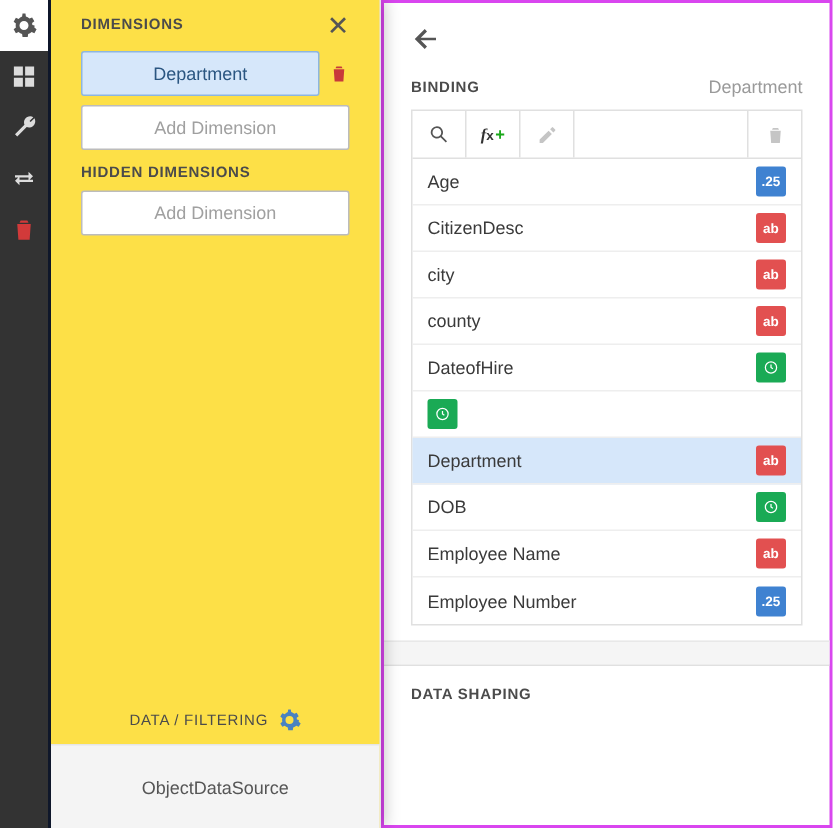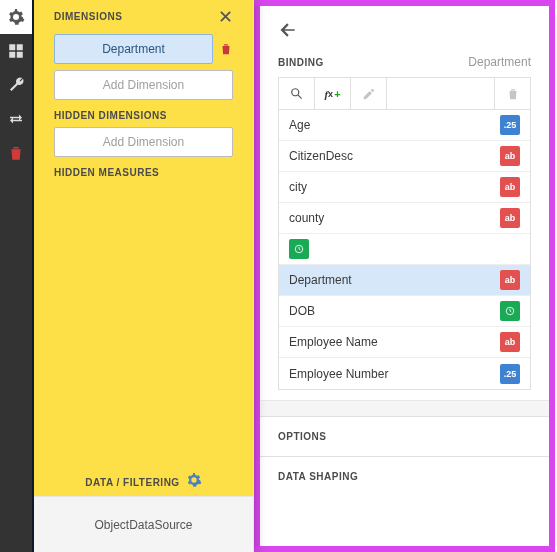--- a/index.html
+++ b/index.html
@@ -18,25 +18,25 @@
 .left-header { display: flex; align-items: center; justify-content: space-between; margin-bottom: 6px; }
 .section-label { font-size: 10px; font-weight: 700; letter-spacing: .5px; color: #4b4b4b; margin-top: 10px; margin-bottom: 6px; }
 .close-x { font-size: 18px; color: #555; cursor: pointer; line-height: 1; margin-top: -2px; }
 
 .chip-row { display: flex; align-items: stretch; margin-bottom: 6px; }
 .chip { flex: 1 1 auto; height: 30px; border: 1px solid #bcbcbc; background: #fff; border-radius: 2px; display: flex; align-items: center; justify-content: center; color: #555; font-size: 12px; cursor: pointer; }
 .chip.selected { background: #d6e7fa; border-color: #8db6e0; color: #2b5681; }
 .chip.ghost { color: #a0a0a0; }
 .side-del { width: 20px; display: flex; align-items: center; justify-content: flex-end; color: #c83a3a; cursor: pointer; }
 .side-del svg { width: 14px; height: 14px; fill: #c83a3a; }
-.data-filtering { padding: 12px 20px 4px 20px; display: flex; align-items: flex-end; justify-content: center; gap: 6px; font-size: 10px; font-weight: 700; letter-spacing: .5px; color: #4b4b4b; margin-top: 40px; margin-bottom: 4px; }
+.data-filtering { padding: 12px 20px 4px 20px; display: flex; align-items: center; justify-content: center; gap: 6px; font-size: 10px; font-weight: 400; letter-spacing: .5px; color: #4b4b4b; margin-top: 40px; margin-bottom: 4px; }
 .data-filtering svg { width: 16px; height: 16px; fill: #4a82c0; cursor: pointer; }
 .datasource { height: 56px; background: #f4f4f4; border-top: 1px solid #e5e5e5; display: flex; align-items: center; justify-content: center; color: #555; }
 
-.right-panel { position: absolute; left: 254px; right: 2px; top: 0; height: 100%; background: #fff; display: flex; flex-direction: column; border: 6px solid #d946ef; }
+.right-panel { position: absolute; left: 254px; right: 2px; top: 0; height: 100%; background: #fff; display: flex; flex-direction: column; border: 2px solid #d946ef; }
 .right-top { padding: 14px 18px 8px 18px; display: flex; align-items: center; justify-content: space-between; }
 .back-arrow { color: #555; cursor: pointer; }
 .back-arrow svg { width: 20px; height: 20px; fill: #555; }
 
 .binding-header { padding: 4px 18px 8px 18px; display: flex; align-items: center; justify-content: space-between; }
 .binding-header .lbl { font-size: 10px; font-weight: 700; letter-spacing: .5px; color: #4b4b4b; }
 .binding-header .val { color: #9a9a9a; font-size: 12px; }
 
 .binding-box { margin: 0 18px 10px 18px; border: 1px solid #e0e0e0; }
 .tool-row { display: flex; align-items: stretch; height: 32px; border-bottom: 1px solid #e0e0e0; }
@@ -111,21 +111,20 @@
     </div>
     <div class="chip-row">
       <div class="chip ghost">Add Dimension</div>
     </div>
 
     <div class="section-label">HIDDEN DIMENSIONS</div>
     <div class="chip-row">
       <div class="chip ghost">Add Dimension</div>
     </div>
 
-    <div class="section-label">HIDDEN MEASURES</div>
   </div>
 
   <div class="data-filtering">
     <span>DATA / FILTERING</span>
     <svg viewBox="0 0 24 24">
         <path d="M12 8a4 4 0 1 0 0 8 4 4 0 0 0 0-8zm9.4 4c0 .6-.1 1.2-.2 1.8l2 1.6-2 3.4-2.4-1a8.9 8.9 0 0 1-3.1 1.8l-.4 2.6H10.7l-.4-2.6a8.9 8.9 0 0 1-3.1-1.8l-2.4 1-2-3.4 2-1.6A9.5 9.5 0 0 1 4.6 12c0-.6.1-1.2.2-1.8l-2-1.6 2-3.4 2.4 1A8.9 8.9 0 0 1 10.3 4l.4-2.6h2.6l.4 2.6a8.9 8.9 0 0 1 3.1 1.8l2.4-1 2 3.4-2 1.6c.1.6.2 1.2.2 1.8z"></path>
       </svg>
   </div>
   <div class="datasource">ObjectDataSource</div>
 </div>
@@ -177,20 +176,29 @@
           <span>CitizenDesc</span>
           <span class="badge str">ab</span>
         </div>
         <div class="field-item">
           <span>city</span>
           <span class="badge str">ab</span>
         </div>
         <div class="field-item">
           <span>county</span>
           <span class="badge str">ab</span>
+        </div>
+        <div class="field-item">
+          <span>DateofHire</span>
+          <span class="badge dt">
+            <svg viewBox="0 0 24 24">
+              <circle cx="12" cy="12" r="9" fill="none" stroke="#fff" stroke-width="2"></circle>
+              <path d="M12 7v5l3 2" stroke="#fff" stroke-width="2" fill="none"></path>
+            </svg>
+          </span>
         </div>
         <div class="field-item">
           <span class="badge dt">
             <svg viewBox="0 0 24 24">
               <circle cx="12" cy="12" r="9" fill="none" stroke="#fff" stroke-width="2"></circle>
               <path d="M12 7v5l3 2" stroke="#fff" stroke-width="2" fill="none"></path>
             </svg>
           </span>
         </div>
         <div class="field-item sel">
@@ -212,18 +220,15 @@
         </div>
         <div class="field-item">
           <span>Employee Number</span>
           <span class="badge num">.25</span>
         </div>
       </div>
   </div>
 
   <div class="gap"></div>
   <div class="panel-section">
-    <div class="lbl">OPTIONS</div>
-  </div>
-  <div class="panel-section">
     <div class="lbl">DATA SHAPING</div>
   </div>
 </div>
 
 </body></html>

